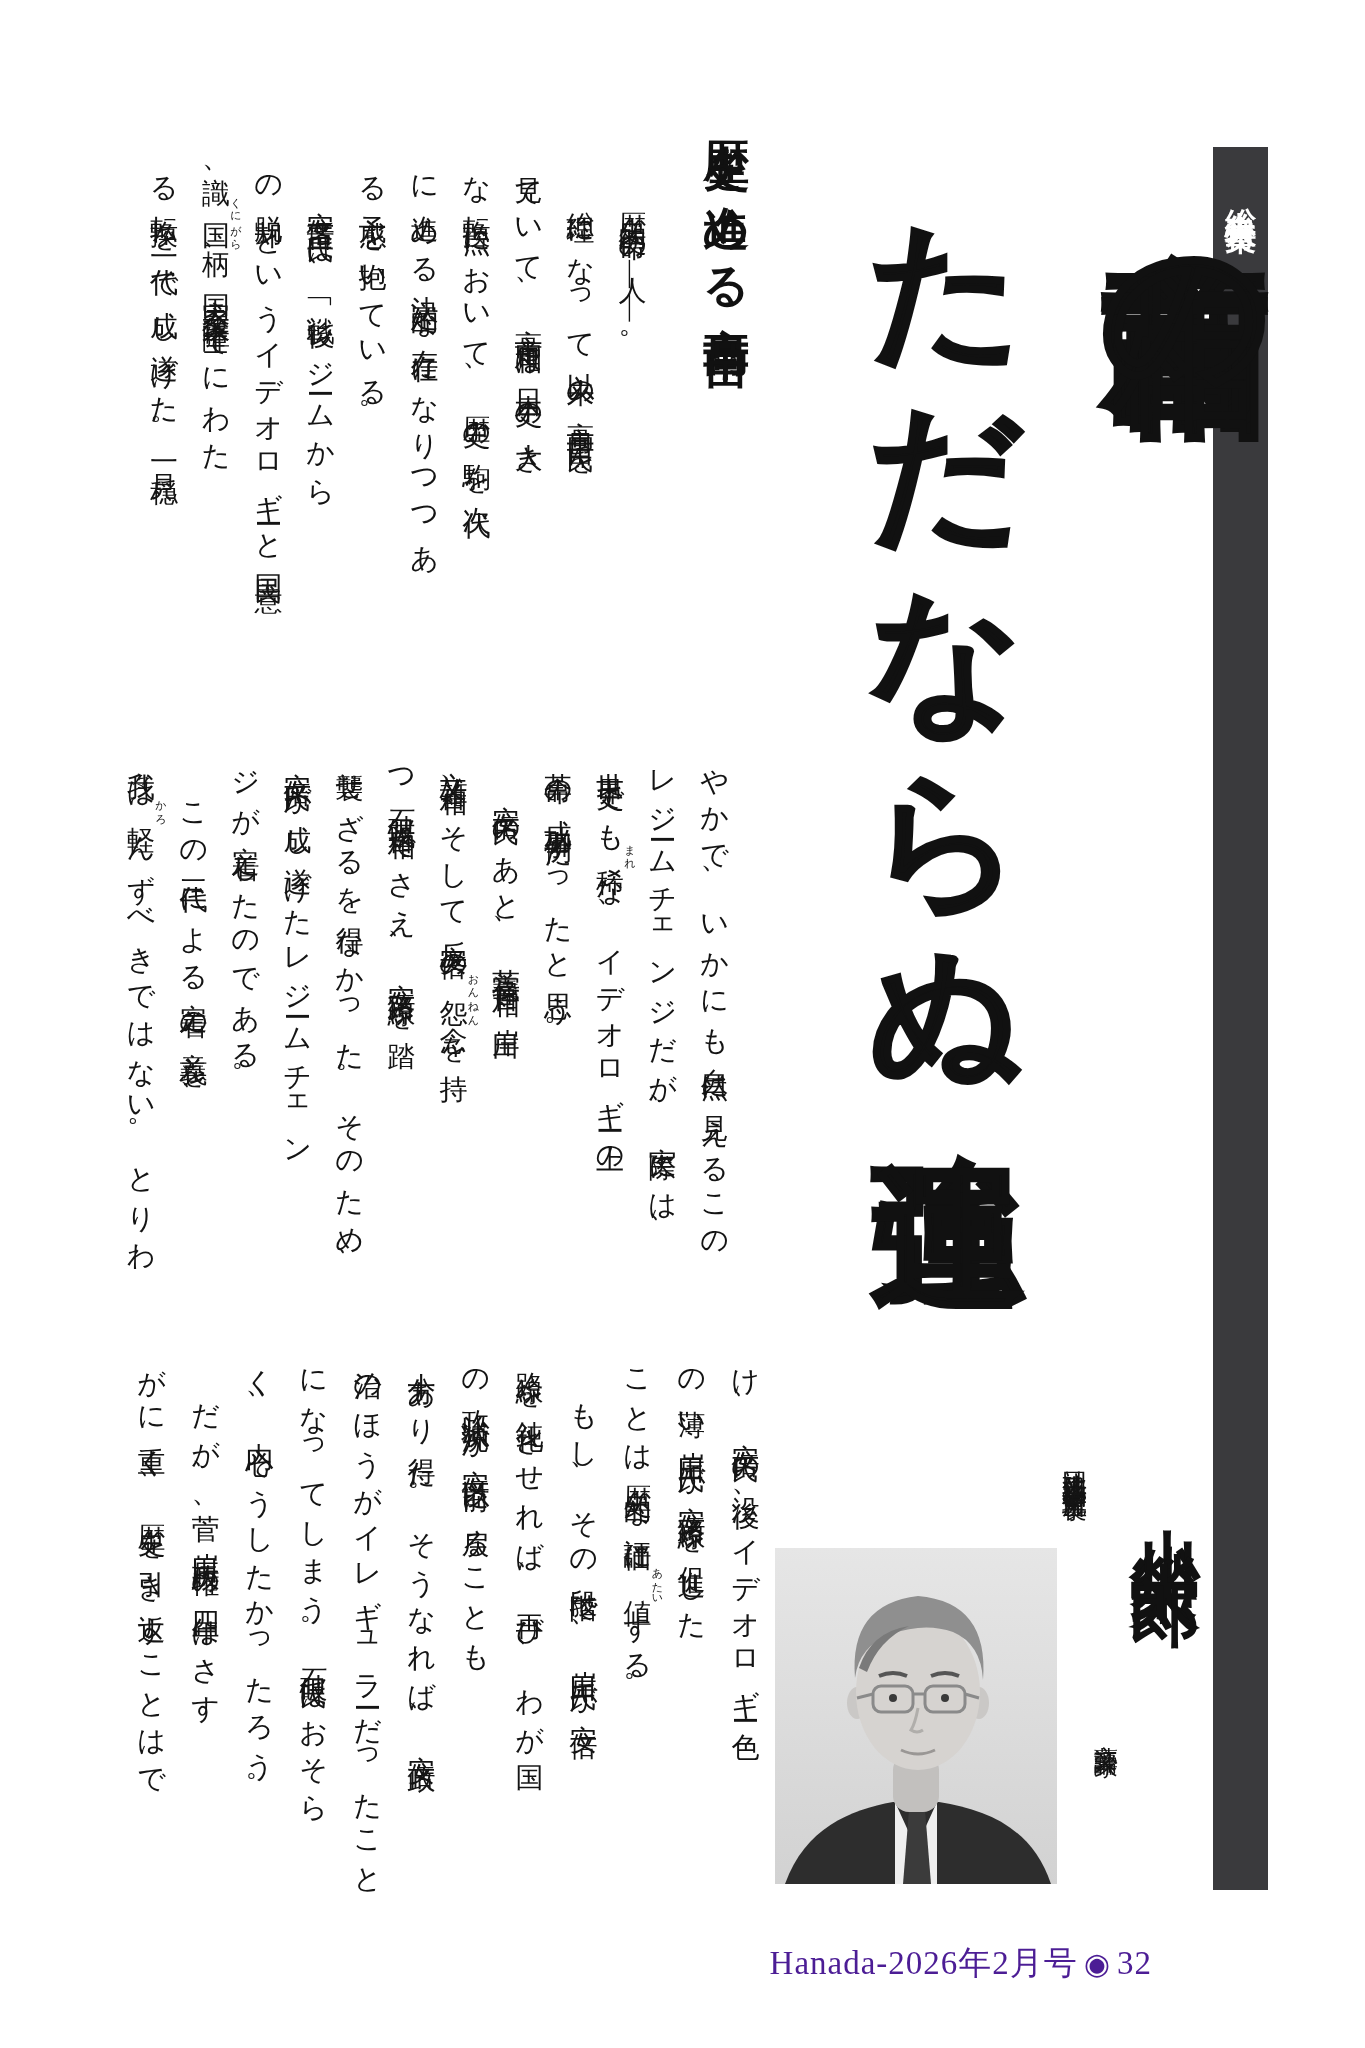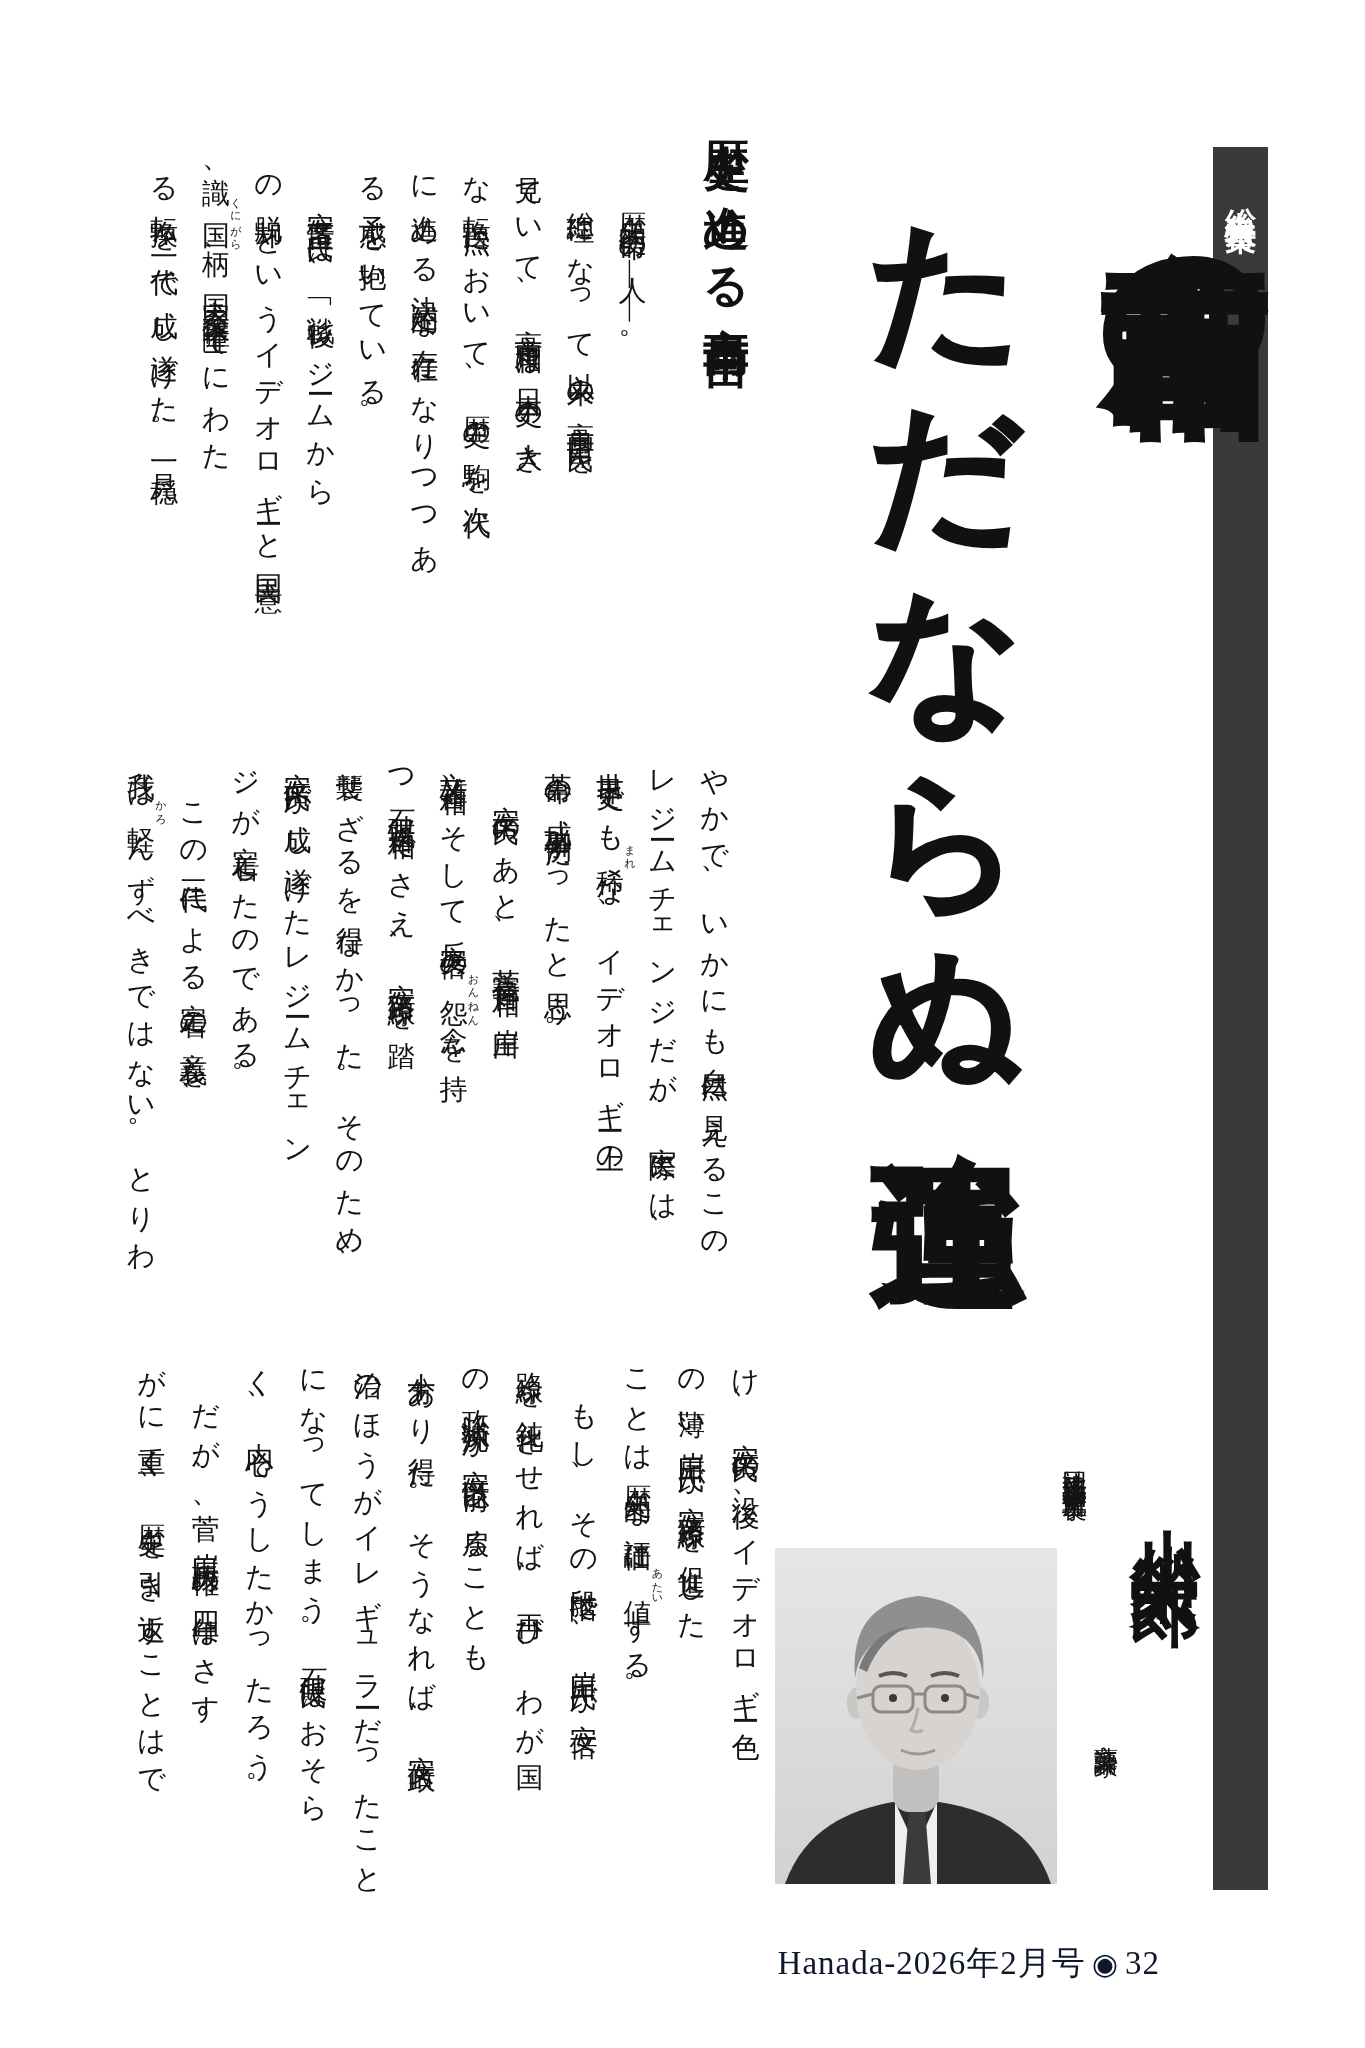--- a/index.html
+++ b/index.html
@@ -77,22 +77,22 @@
 
   
   .photo{
     position:absolute; left:775px; top:1548px; width:282px; height:336px;
     margin:0; overflow:hidden; background:#dcdcdc;
   }
   .photo svg{ display:block; width:100%; height:100%; }
 
   
   .footer{
-    position:absolute; top:1941px; right:205px;
-    font-size:33px; letter-spacing:1px; color:#0f172a;
+    position:absolute; top:1941px; right:213px;
+    font-size:33px; letter-spacing:1px; color:#4c1d95;
     font-family:"Liberation Serif","DejaVu Serif",serif;
     white-space:nowrap;
   }
   .footer .marker{ font-family:"DejaVu Sans",sans-serif; font-size:30px; padding:0 6px; }
 </style>
 </head>
 <body>
 
 <div class="page">
 

